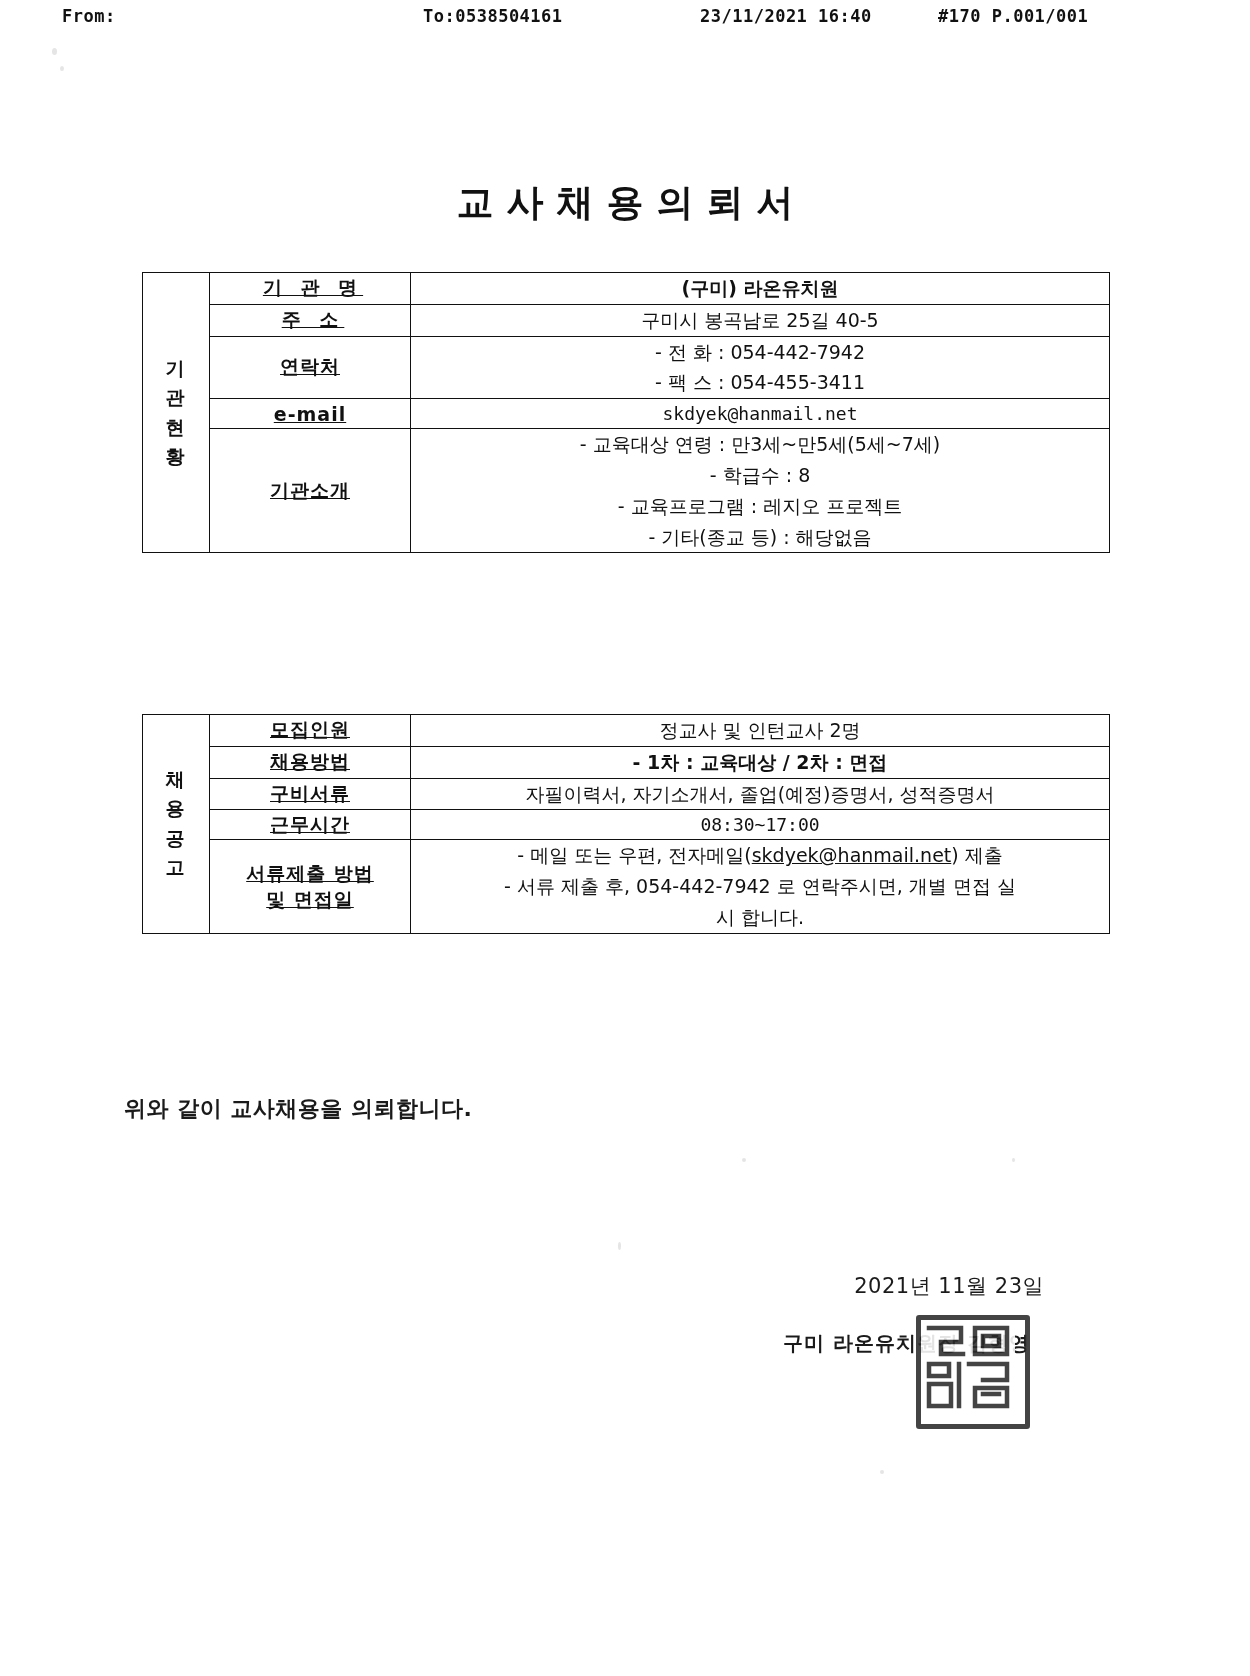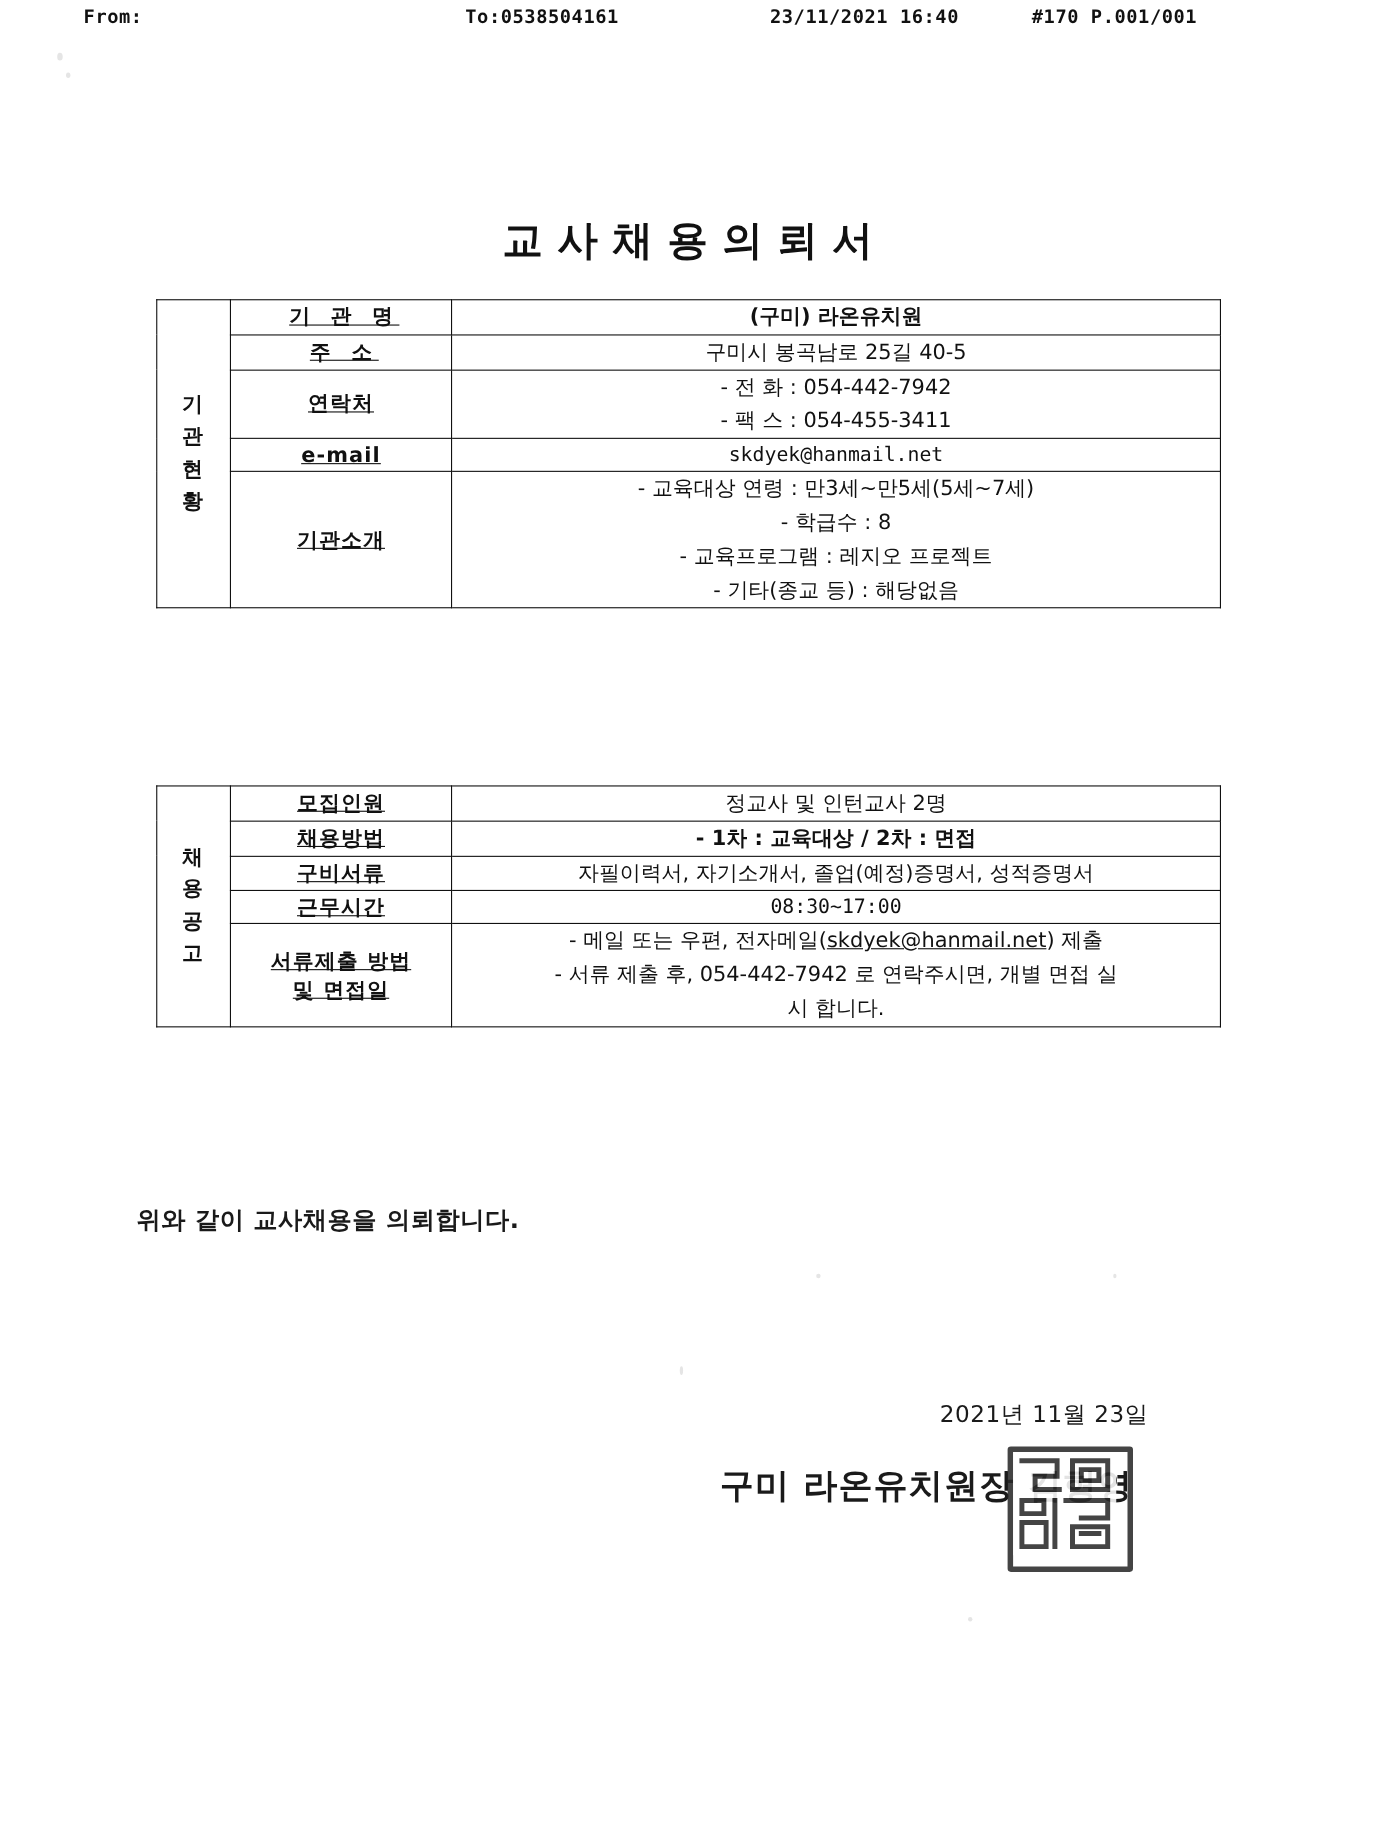--- a/index.html
+++ b/index.html
@@ -22,29 +22,29 @@
     top: 6px;
     left: 0;
     width: 1250px;
     height: 30px;
     font-family: "DejaVu Sans Mono", "Liberation Mono", monospace;
     font-size: 17px;
     font-weight: bold;
     letter-spacing: 0.5px;
     color: #111;
   }
-  .fax-header .fh-from  { position: absolute; left: 76px;  top: 0; }
+  .fax-header .fh-from  { position: absolute; left: 62px;  top: 0; }
   .fax-header .fh-to    { position: absolute; left: 423px; top: 0; }
   .fax-header .fh-date  { position: absolute; left: 700px; top: 0; }
   .fax-header .fh-page  { position: absolute; left: 938px; top: 0; }
 
   
   .doc-title {
     position: absolute;
-    top: 194px;
+    top: 178px;
     left: 0;
     width: 1250px;
     text-align: center;
     font-size: 37px;
     font-weight: bold;
     letter-spacing: 13px;
     text-indent: 13px;
     color: #111;
   }
 
@@ -113,21 +113,21 @@
     text-align: right;
     font-size: 21px;
     letter-spacing: 0.5px;
   }
   .sign-name {
     position: absolute;
     top: 1330px;
     left: 0;
     width: 1030px;
     text-align: right;
-    font-size: 31px;
+    font-size: 20px;
     font-weight: bold;
     letter-spacing: 1px;
   }
 
   
   .seal {
     position: absolute;
     top: 1315px;
     left: 916px;
     width: 104px;

